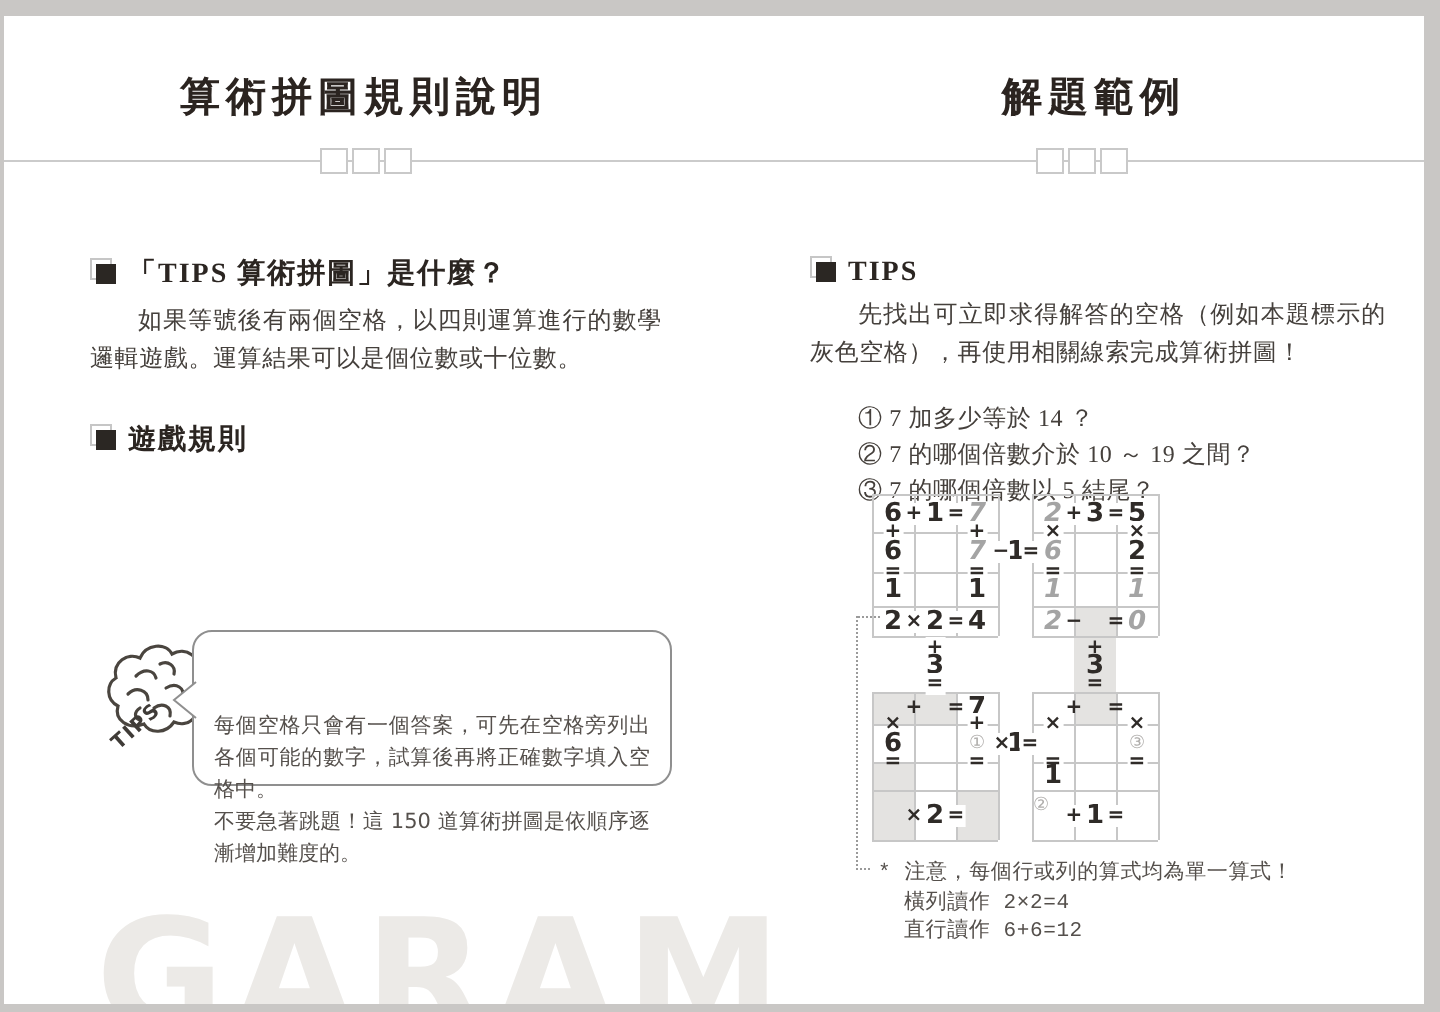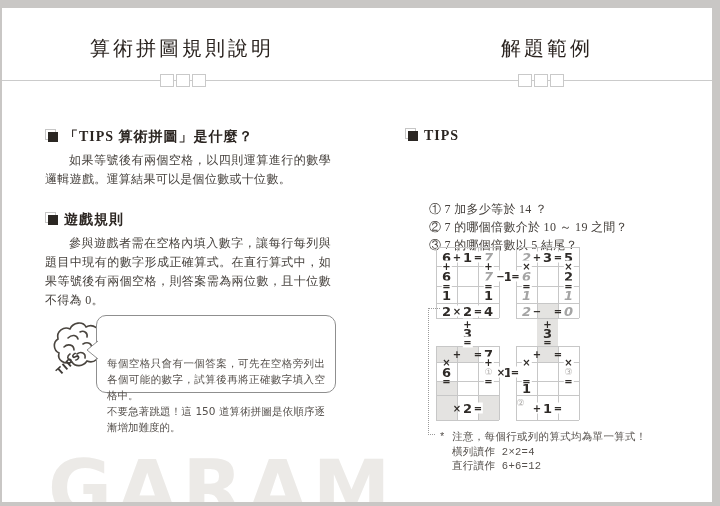--- a/index.html
+++ b/index.html
@@ -8,21 +8,21 @@
     background:#c9c7c5;
     font-family:"Liberation Serif","DejaVu Serif",serif;
   }
   #paper{
     position:absolute;left:2px;top:8px;width:710px;height:494px;
     background:#ffffff;overflow:hidden;
   }
   
   .page-title{
     position:absolute;top:27px;
-    font-size:20px;font-weight:normal;color:#2b2420;letter-spacing:3px;
+    font-size:20px;font-weight:bold;color:#2b2420;letter-spacing:3px;
     text-align:center;
   }
   #title-left{left:20px;width:320px;}
   #title-right{left:380px;width:330px;}
   #header-rule{position:absolute;left:0;top:72px;width:710px;height:1px;background:#cbcbcb;}
   .ornament{position:absolute;top:66px;display:flex;gap:2px;}
   .ornament span{width:12px;height:11px;background:#fff;border:1px solid #c9c9c9;display:block;}
   
   .h1{
     position:absolute;font-size:14px;font-weight:bold;color:#2b2521;
@@ -98,41 +98,41 @@
   </div>
 
   <div class="h1" style="left:43px;top:120px;">
     <span class="sqwrap"><span class="sq-outline"></span><span class="sq-fill"></span></span><span>「TIPS 算術拼圖」是什麼？</span>
   </div>
   <div class="para" style="left:43px;top:143px;width:286px;">如果等號後有兩個空格，以四則運算進行的數學邏輯遊戲。運算結果可以是個位數或十位數。</div>
 
   <div class="h1" style="left:43px;top:203px;">
     <span class="sqwrap"><span class="sq-outline"></span><span class="sq-fill"></span></span><span>遊戲規則</span>
   </div>
-  <div class="para" style="left:43px;top:226px;width:286px;">參與遊戲者需在空格內填入數字，讓每行每列與題目中現有的數字形成正確算式。在直行算式中，如果等號後有兩個空格，則答案需為兩位數，且十位數不得為 0。</div>
 
   <svg id="brain" width="56" height="56" viewBox="0 0 56 56" fill="none" stroke="#4a453f" stroke-width="1.6" stroke-linecap="round">
     <path d="M22 44 C14 47 7 42 9 35 C3 32 3 24 8 21 C6 13 14 8 20 11 C23 4 33 3 36 9 C43 5 51 11 49 18 C55 22 54 31 48 33 C51 40 44 46 37 43 C33 49 25 49 22 44 Z"></path>
     <path d="M18 20 C22 16 27 17 28 21 M14 29 C18 25 24 27 24 32 M30 14 C34 12 38 15 37 19 M33 26 C38 23 43 26 41 31 M27 36 C31 33 36 35 35 40 M20 36 C17 38 17 41 20 42"></path>
   </svg>
   <div id="tips-label">TIPS</div>
 
   <div id="tips-bubble">
     <svg id="bubble-tail" width="13" height="20" viewBox="0 0 13 20">
       <path d="M12 1 L1 10 L12 19" fill="#ffffff" stroke="#8f8f8f" stroke-width="1"></path>
     </svg>
     <span>每個空格只會有一個答案，可先在空格旁列出各個可能的數字，試算後再將正確數字填入空格中。
 不要急著跳題！這 150 道算術拼圖是依順序逐漸增加難度的。</span>
   </div>
 
   <div id="watermark">GARAM</div>
 
   <div class="h1" style="left:403px;top:120px;">
     <span class="sqwrap"><span class="sq-outline"></span><span class="sq-fill"></span></span><span>TIPS</span>
   </div>
+  <div class="para" style="left:403px;top:140px;width:288px;">先找出可立即求得解答的空格（例如本題標示的灰色空格），再使用相關線索完成算術拼圖！</div>
 
   <div class="hint-list" style="left:403px;top:176px;width:288px;margin-top:16px;">
     <div>① 7 加多少等於 14 ？</div>
     <div>② 7 的哪個倍數介於 10 ～ 19 之間？</div>
     <div>③ 7 的哪個倍數以 5 結尾？</div>
   </div>
 
   <div id="puzzle">
     <div class="dotted-v"></div>
     <div class="dotted-stub"></div>

